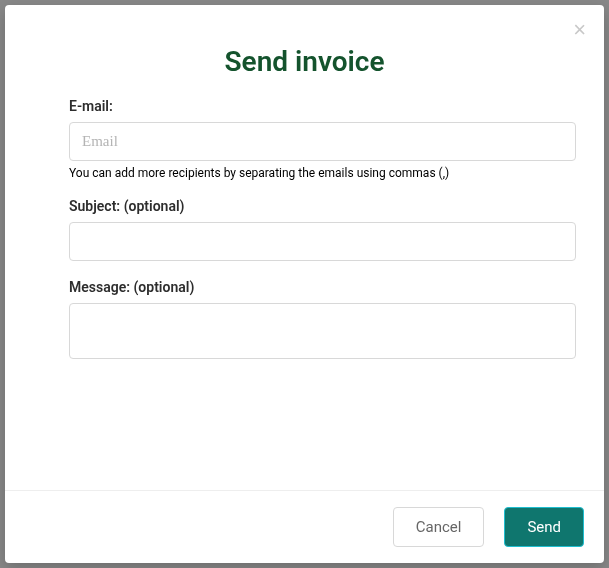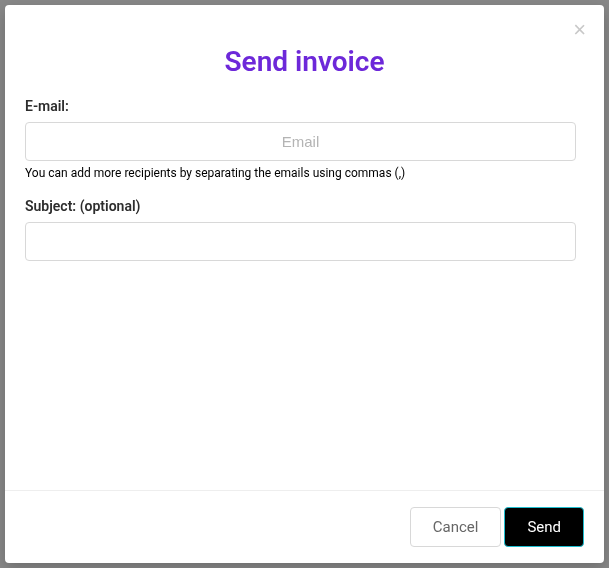--- a/index.html
+++ b/index.html
@@ -40,47 +40,47 @@
       font-size: 22px;
       line-height: 1;
       color: #c8c8c8;
       cursor: pointer;
       font-weight: 300;
     }
     .modal-title {
       text-align: center;
       font-size: 28px;
       font-weight: 600;
-      color: #6d28d9;
+      color: #14532d;
       margin-top: 22px;
     }
     .modal-body {
       padding: 10px 28px 20px 20px;
       flex: 1;
+      margin-left: 44px;
     }
     .form-group {
       margin-bottom: 18px;
     }
     .form-label {
       display: block;
       font-size: 14px;
       font-weight: 600;
       color: #2d2d2d;
       margin-bottom: 8px;
     }
     .form-input {
       width: 100%;
       padding: 10px 12px;
       border: 1px solid #d8d8d8;
       border-radius: 4px;
       font-size: 15px;
       color: #333;
-      font-family: Liberation Sans, sans-serif;
+      font-family: Liberation Serif, serif;
       background: #fff;
-      text-align: center;
     }
     .form-input::placeholder {
       color: #b4b4b4;
     }
     .form-textarea {
       width: 100%;
       padding: 10px 12px;
       border: 1px solid #d8d8d8;
       border-radius: 4px;
       font-size: 15px;
@@ -93,37 +93,37 @@
     .help-text {
       font-size: 12px;
       color: #000000;
       margin-top: 5px;
     }
     .modal-footer {
       border-top: 1px solid #eee;
       padding: 16px 20px 16px 20px;
       display: flex;
       justify-content: flex-end;
-      gap: 3px;
+      gap: 20px;
     }
     .btn {
       padding: 10px 22px;
       border-radius: 4px;
       font-size: 15px;
       cursor: pointer;
       font-family: inherit;
       border: 1px solid transparent;
     }
     .btn-cancel {
       background: #fff;
       border: 1px solid #d8d8d8;
       color: #666;
     }
     .btn-send {
-      background: #000000;
+      background: #0f766e;
       color: #fff;
       border: 1px solid #1fbecf;
     }
   </style>
 </head>
 <body>
 
 <div class="modal">
 
   <div class="modal-header">
@@ -142,20 +142,24 @@
     </div>
 
     <div class="form-group">
     </div>
 
     <div class="form-group">
       <label class="form-label">Subject: (optional)</label>
       <input type="text" class="form-input" placeholder="" style="">
     </div>
 
+    <div class="form-group">
+      <label class="form-label">Message: (optional)</label>
+      <textarea class="form-textarea" placeholder="" style=""></textarea>
+    </div>
 
   </div>
 
   <div class="modal-footer">
     <button class="btn btn-cancel">Cancel</button>
     <button class="btn btn-send">Send</button>
   </div>
 
 </div>
 

